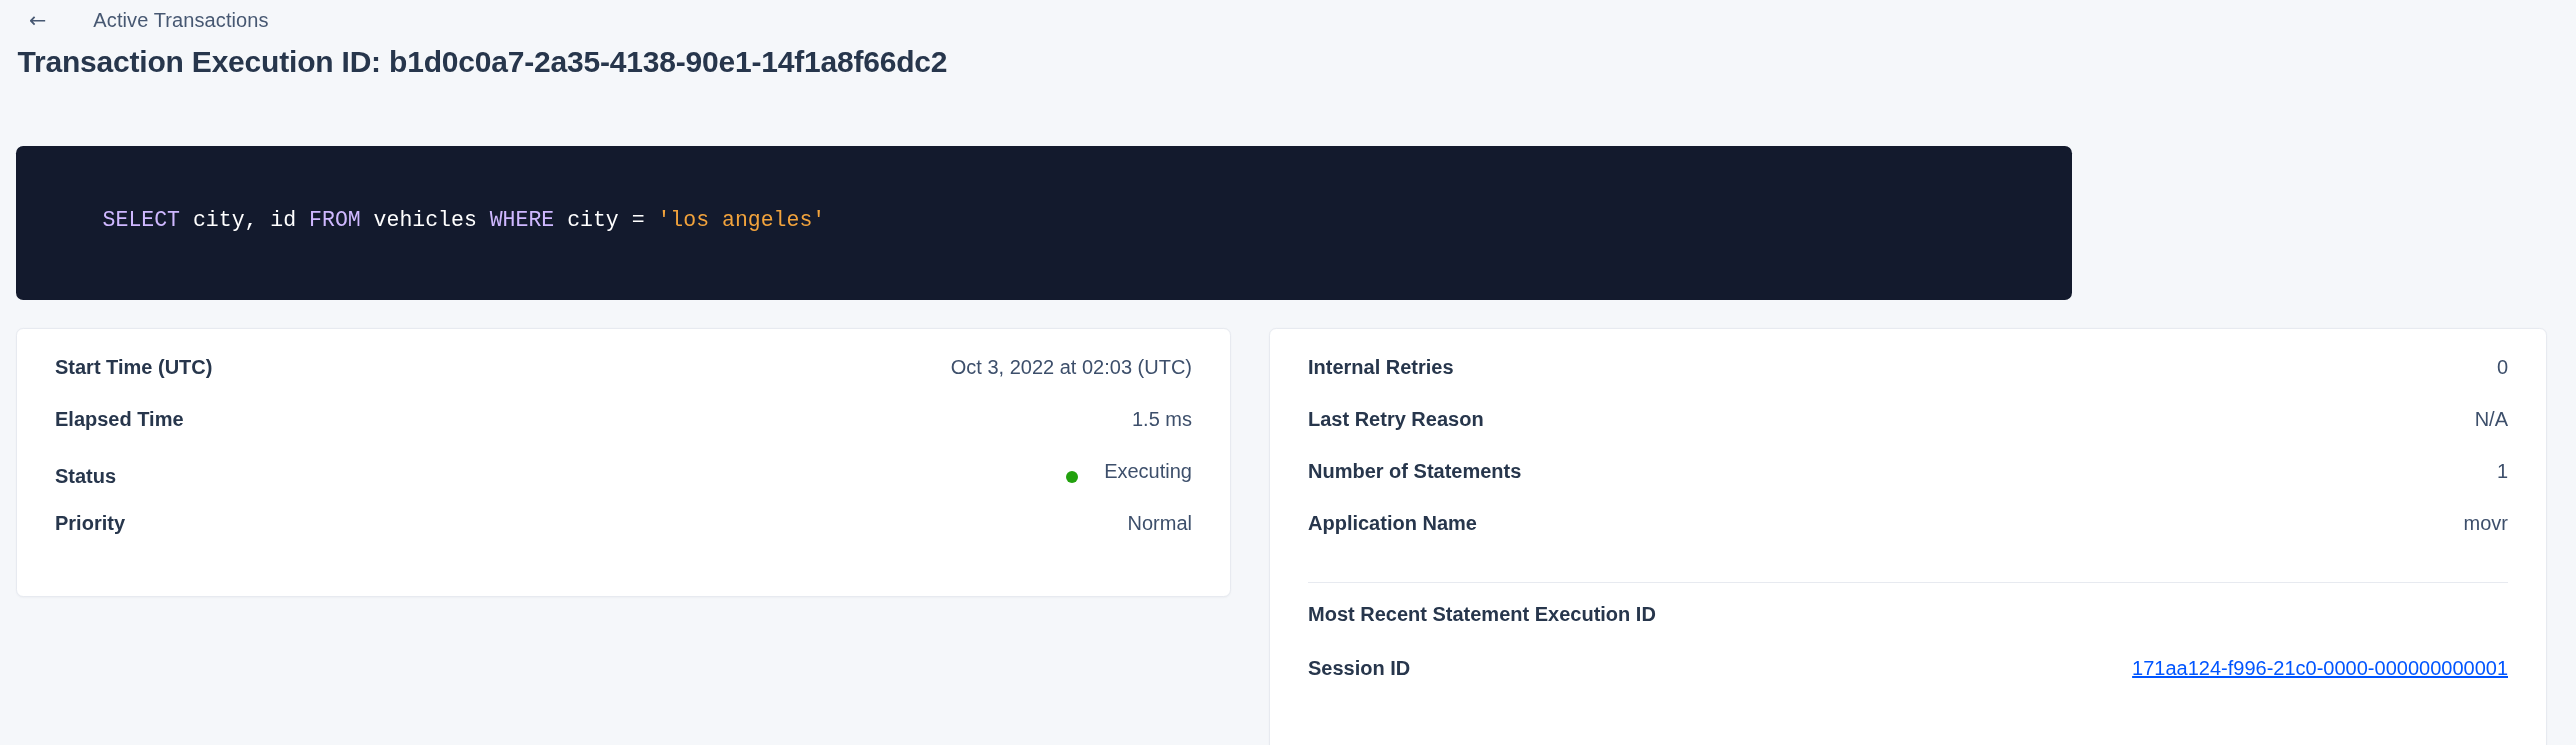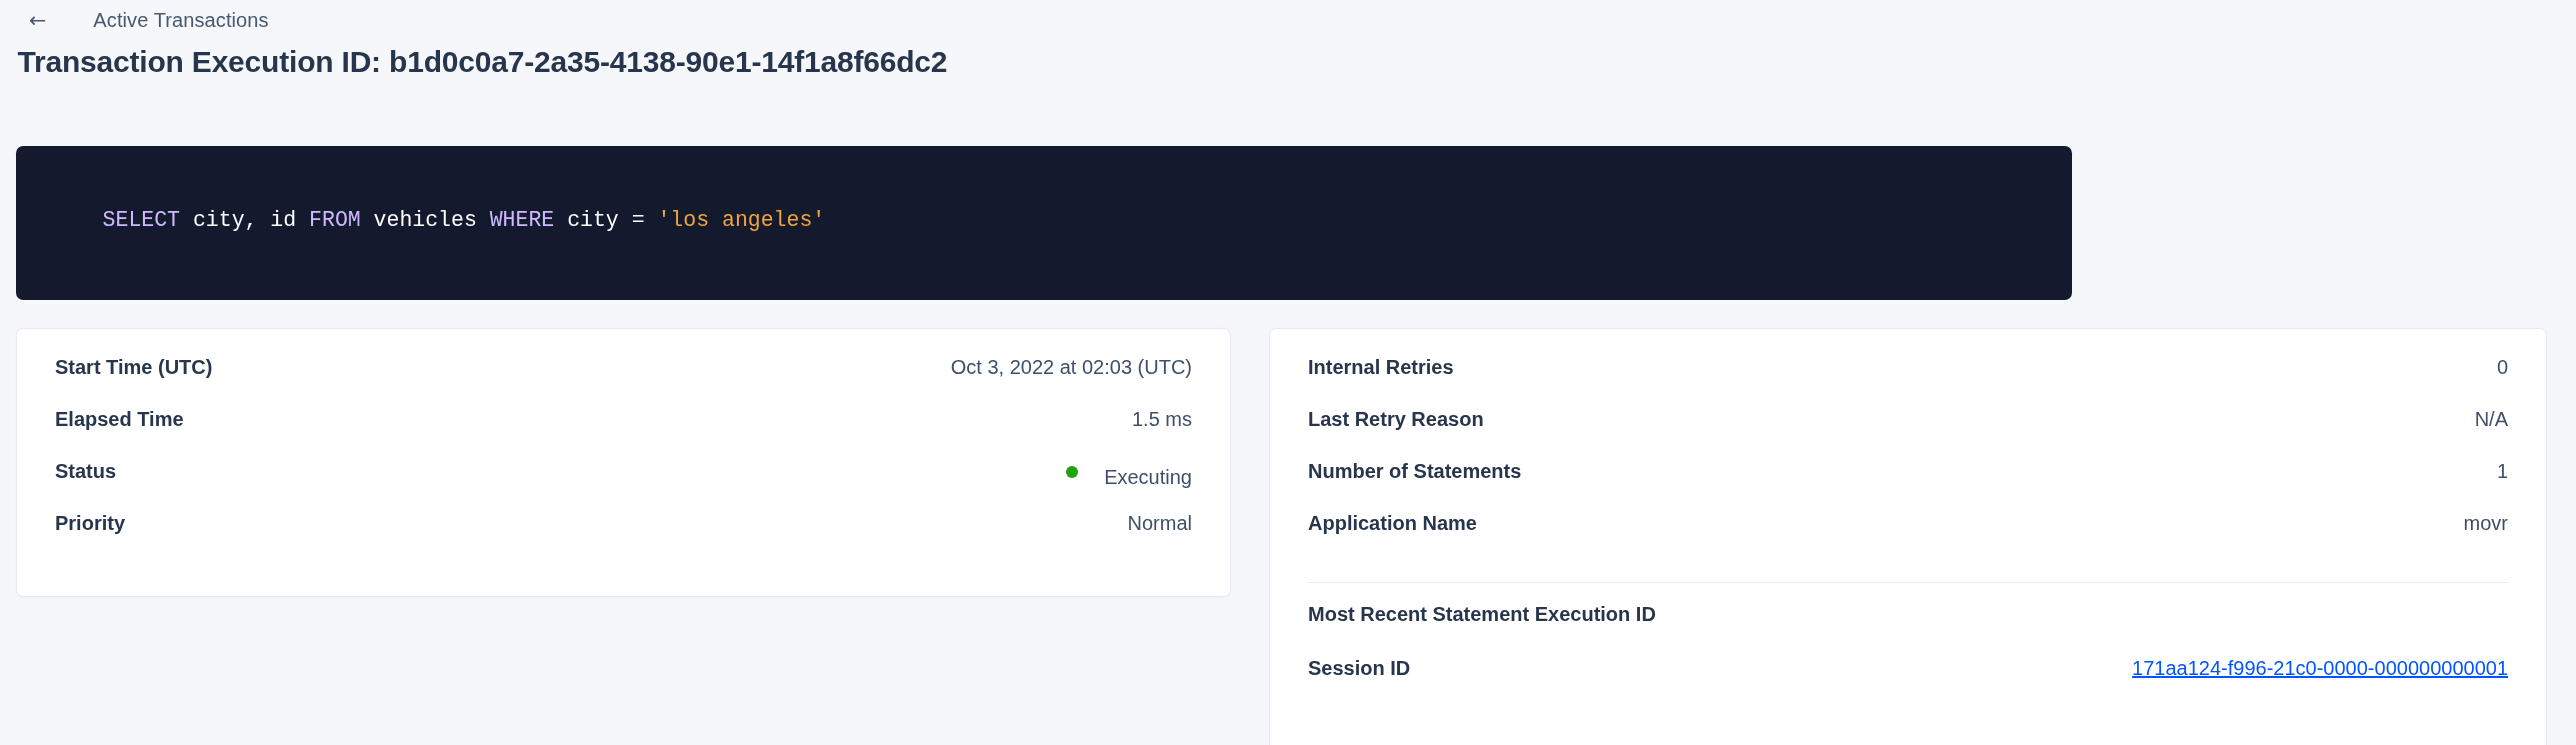--- a/index.html
+++ b/index.html
@@ -111,21 +111,21 @@
   .row-value {
     font-size: 20px;
     font-weight: normal;
     color: #3d4f6b;
     white-space: nowrap;
     text-align: right;
   }
 
   .status-value {
     display: inline-flex;
-    align-items: flex-start;
+    align-items: flex-end;
     gap: 26px;
     justify-content: flex-end;
   }
   .status-dot {
     width: 12px;
     height: 12px;
     border-radius: 50%;
     background: #22a10e;
     display: inline-block;
     flex: 0 0 auto;

